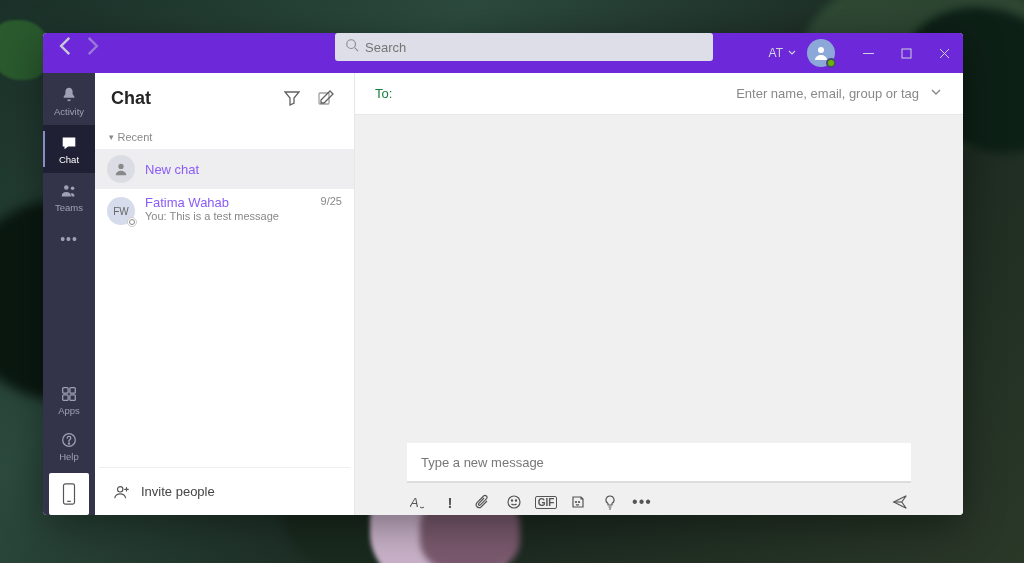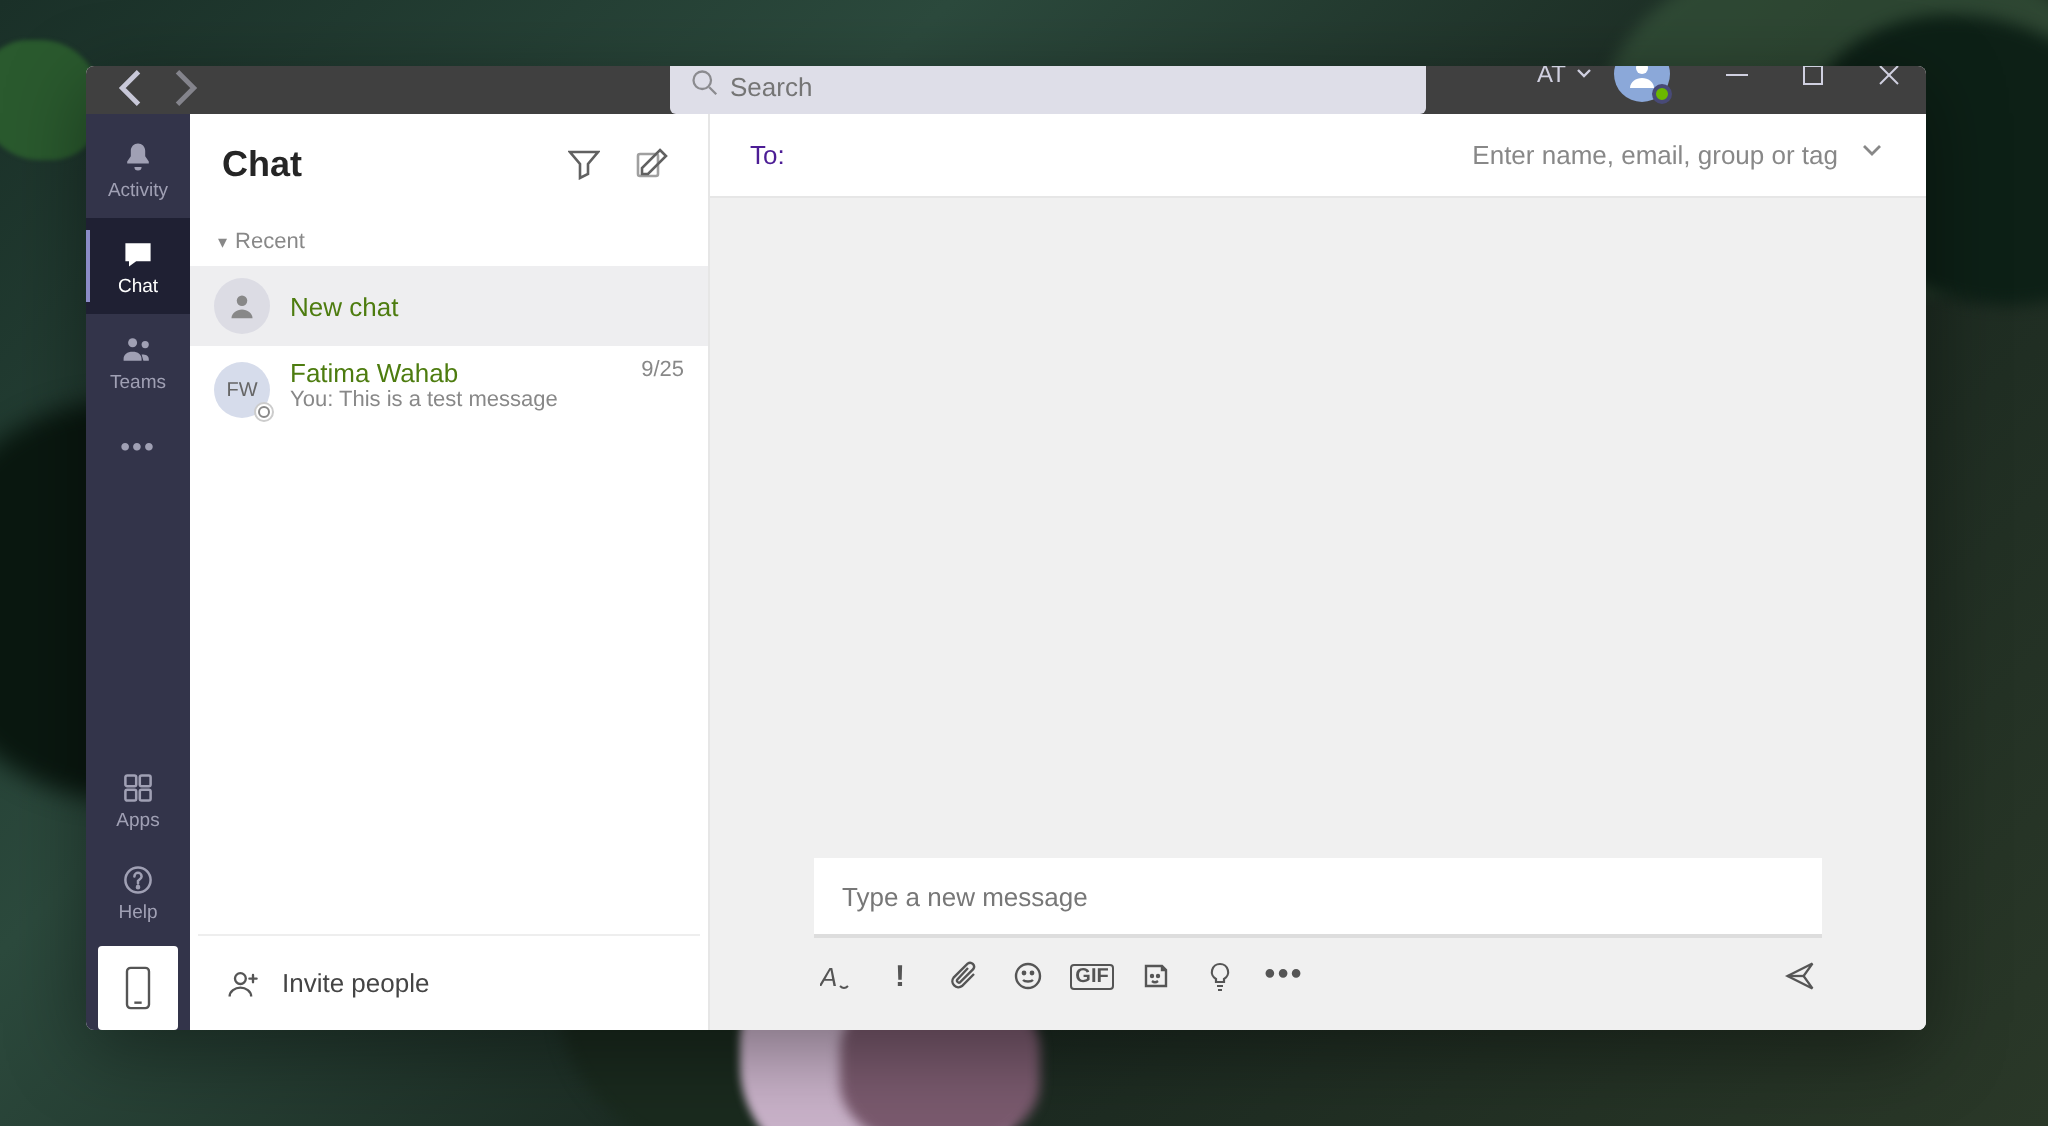--- a/index.html
+++ b/index.html
@@ -24,24 +24,24 @@
     top: 33px; left: 43px;
     width: 920px; height: 482px;
     background: #fff;
     border-radius: 4px;
     overflow: hidden;
     box-shadow: 0 10px 40px rgba(0,0,0,0.4);
     display: flex;
     flex-direction: column;
   }
   .titlebar {
-    height: 24px;
-    background: #404040;
+    height: 40px;
+    background: #6d28d9;
     display: flex;
-    align-items: flex-end;
+    align-items: flex-start;
     color: #fff;
     flex-shrink: 0;
   }
   .nav-arrows { display: flex; margin-left: 10px; }
   .nav-arrow {
     width: 26px; height: 26px; display: flex; align-items: center; justify-content: center;
     color: #c8c8d8; cursor: pointer; font-size: 14px;
   }
   .searchbox {
     margin-left: 230px;
@@ -121,46 +121,46 @@
     height: 40px; display:flex; align-items:center; padding: 0 12px; cursor:pointer;
   }
   .chat-row.selected { background: #eeeef0;}
   .chat-row .cavatar {
     width: 28px; height: 28px; border-radius:50%; background:#dcdce4;
     display:flex; align-items:center; justify-content:center; margin-right: 10px;
     font-size:10px; color:#666; flex-shrink:0;
   }
   .chat-row .cavatar svg { width:14px; height:14px; fill:#888;}
   .chat-row .ctext { flex:1; min-width:0;}
-  .chat-row .cname { font-size:13px; color:#4d7c0f;}
+  .chat-row .cname { font-size:13px; color:#8b5cf6;}
   .chat-row .csub { font-size:11px; color:#888; }
   .chat-row .cdate { font-size:11px; color:#888;}
   .chat-row.compact { height: 48px; align-items:flex-start; padding-top:6px;}
   .chat-row.compact .cavatar { margin-top:2px;}
   .fw-avatar { background: #d6dceb !important; position:relative;}
   .fw-avatar .mini-presence { position:absolute; bottom:-2px; right:-2px; width:10px; height:10px; background:#fff; border-radius:50%; border:1px solid #ccc; display:flex; align-items:center; justify-content:center;}
   .fw-avatar .mini-presence::after { content:""; width:4px; height:4px; border:1.5px solid #888; border-radius:50%;}
   
   .chat-footer { border-top:1px solid #eee; height:48px; display:flex; align-items:center; padding:0 14px; gap:10px; cursor:pointer; color:#444; font-size:13px; margin: 0 4px;}
   .chat-footer svg { width:18px; height:18px;}
   
   .convo {
     flex: 1; display:flex; flex-direction:column; background:#f0f0f0;
   }
   .to-row {
     height: 42px; background:#fff; border-bottom:1px solid #e6e6e6;
     display:flex; align-items:center; padding: 0 20px; gap:10px;
   }
-  .to-row .to-lbl { font-size:13px; color:#4c1d95;}
+  .to-row .to-lbl { font-size:13px; color:#15803d;}
   .to-row input { flex:1; border:none; outline:none; font-size:13px; color:#555;text-align:right;}
   .to-row input::placeholder { color:#888;}
   .to-row .chev { color:#888; cursor:pointer;}
   .to-row .chev svg { width:14px; height:14px;}
   .convo-body { flex:1;}
-  .compose-wrap { padding: 0 52px 18px;}
+  .compose-wrap { padding: 0 52px 4px;}
   .compose-box {
     background:#fff; height:40px; border-bottom:2px solid #ddd;
     display:flex; align-items:center; padding:0 14px; font-size:13px; color:#888;
   }
   .compose-box input { border:none; outline:none; flex:1; font-size:13px;}
   .compose-box input::placeholder { color:#777;}
   .compose-toolbar { display:flex; align-items:center; gap:14px; padding: 10px 2px 0; color:#555;}
   .compose-toolbar .tbtn { width:18px; height:18px; display:flex; align-items:center; justify-content:center; cursor:pointer;}
   .compose-toolbar .tbtn svg { width:16px; height:16px;}
   .compose-toolbar .spacer { flex:1;}

